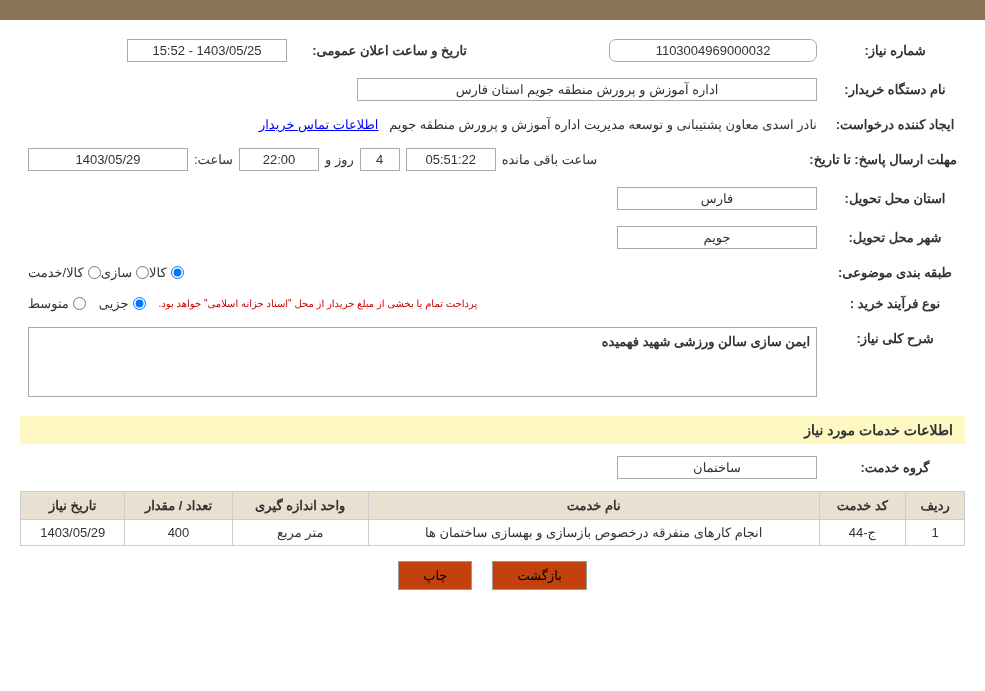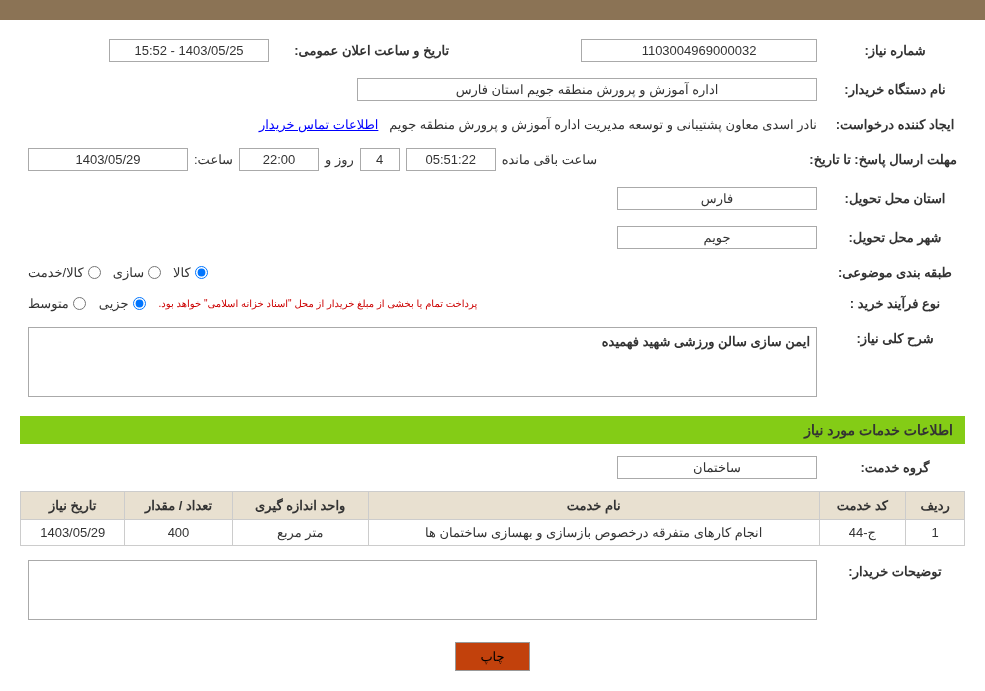--- a/index.html
+++ b/index.html
@@ -48,44 +48,45 @@
     }
     .input-box {
       border: 1px solid #aaa;
       background: #fff;
       padding: 3px 6px;
       min-height: 22px;
       display: inline-block;
       text-align: center;
     }
     .input-box-medium {
-      width: 236px;
+      width: 208px;
+      border-radius: 7px;
     }
     .input-box-date {
       width: 160px;
     }
     .blue-link {
       color: #00f;
       text-decoration: underline;
       cursor: pointer;
     }
     .radio-group {
       display: flex;
-      gap: 12px;
+      gap: 0;
       flex-direction: row-reverse;
       align-items: center;
     }
     .radio-item {
       display: flex;
       align-items: center;
       gap: 4px;
       flex-direction: row-reverse;
     }
     .section-header {
-      background: #84cc16;
+      background: #fef9c3;
       color: #333;
       padding: 6px 12px;
       font-weight: bold;
       font-size: 14px;
       margin: 10px 0 8px 0;
     }
     .service-table {
       width: 100%;
       border-collapse: collapse;
       margin-bottom: 10px;
@@ -362,31 +363,20 @@
             <td>1</td>
             <td>ج-44</td>
             <td>انجام کارهای متفرقه درخصوص بازسازی و بهسازی ساختمان ها</td>
             <td>متر مربع</td>
             <td>400</td>
             <td>1403/05/29</td>
           </tr>
         </tbody>
     </table>
 
-    <table class="info-table">
-      <tbody>
-          <tr>
-        <td class="label-cell" style="vertical-align:top; padding-top:8px;">
-          <span>توضیحات خریدار:</span>
-        </td>
-        <td class="value-cell">
-          <textarea class="note-textarea" style=""></textarea>
-        </td>
-      </tr>
-    </tbody>
-      </table>
 
     <div class="button-row">
+      <button class="btn btn-primary">بازگشت</button>
       <button class="btn btn-primary">چاپ</button>
     </div>
 
   </div>
 </div>
 
 </body></html>

